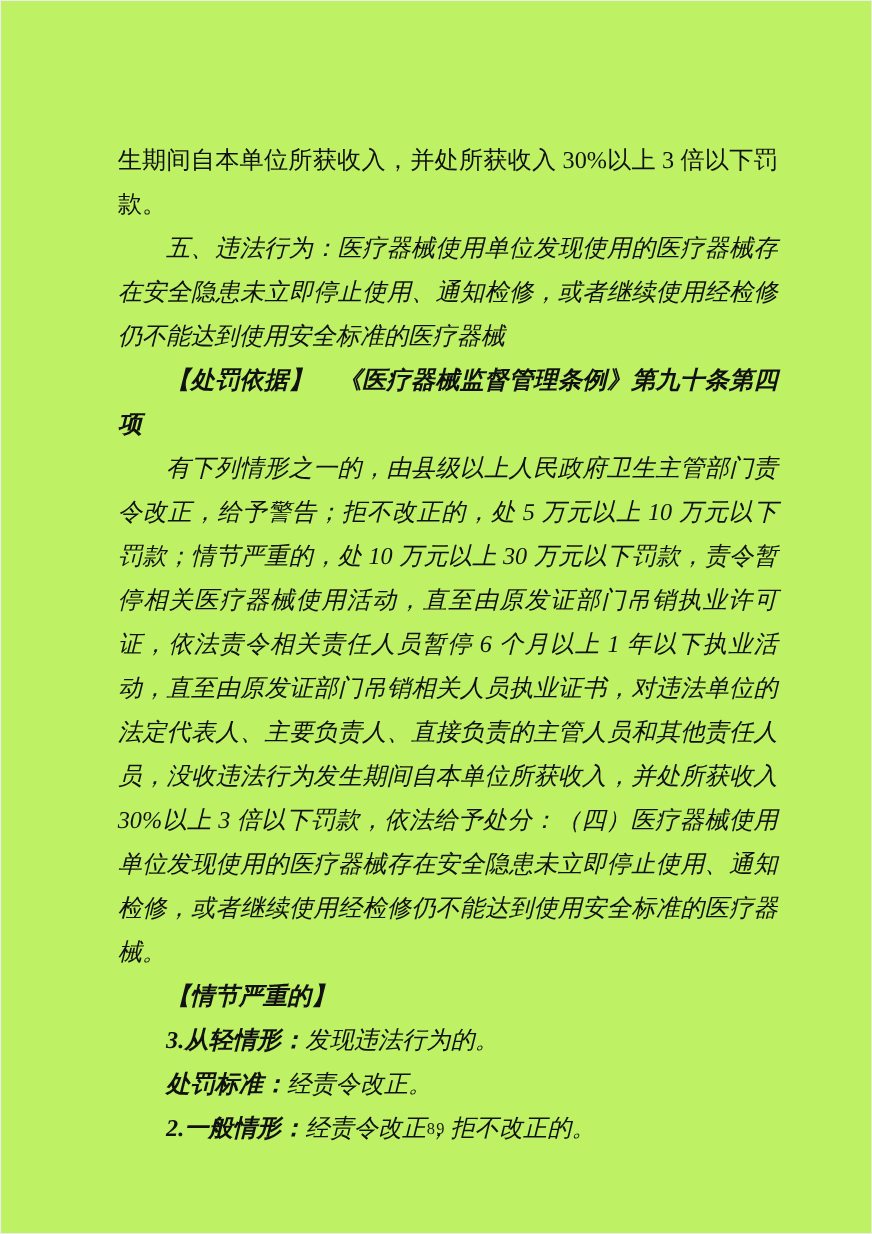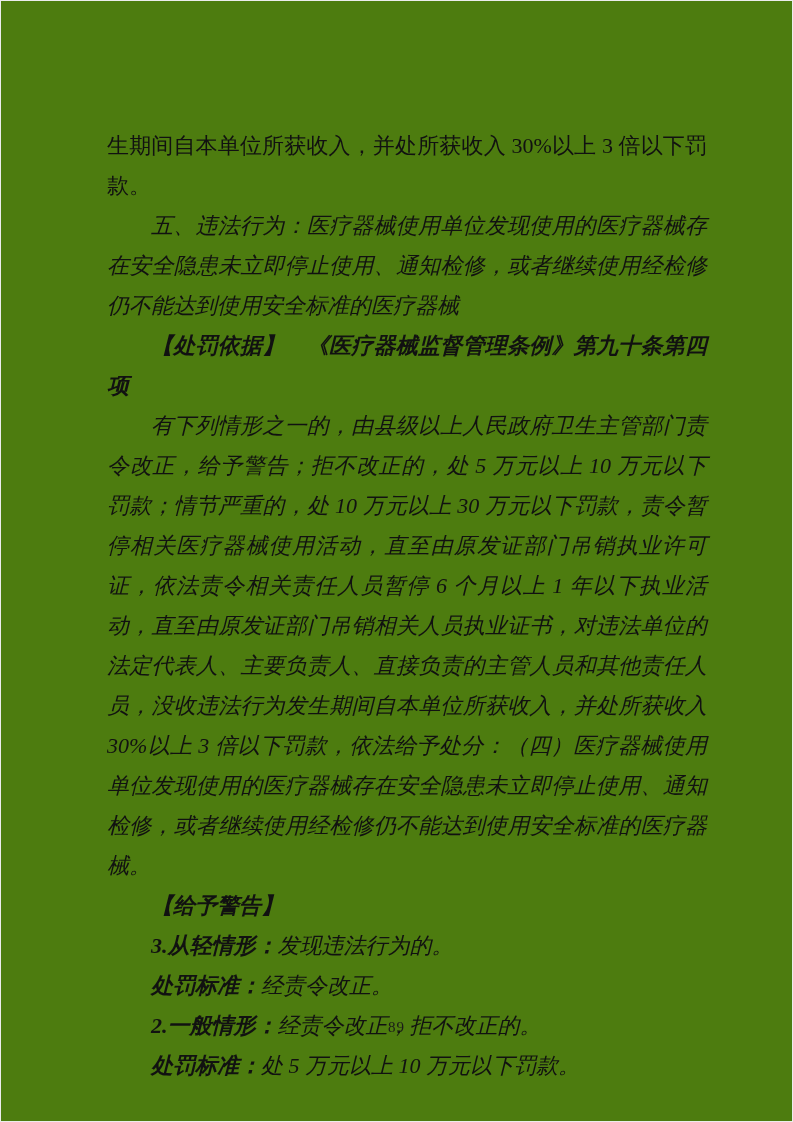--- a/index.html
+++ b/index.html
@@ -4,21 +4,21 @@
 <style>
   html, body {
     margin: 0;
     padding: 0;
     background: #ffffff;
   }
   .page {
     position: relative;
     width: 793px;
     height: 1122px;
-    background: #4d7c0f;
+    background: #bef264;
     box-shadow: inset 0 0 0 1px #ececec;
     color: #111111;
     font-family: "Liberation Serif", "DejaVu Serif", serif;
     overflow: hidden;
   }
   .content {
     position: absolute;
     left: 107px;
     top: 126px;
     width: 600px;
@@ -56,22 +56,21 @@
 </style>
 </head>
 <body>
 
 <div class="page">
   <div class="content" id="doc-body">
       <p class="para"><span class="seg-normal">生期间自本单位所获收入，并处所获收入 30%以上 3 倍以下罚款。</span></p>
       <p class="para indent"><span class="seg-normal">五、违法行为：医疗器械使用单位发现使用的医疗器械存在安全隐患未立即停止使用、通知检修，或者继续使用经检修仍不能达到使用安全标准的医疗器械</span></p>
       <p class="para indent"><span class="seg-bold">【处罚依据】　《医疗器械监督管理条例》第九十条第四项</span></p>
       <p class="para indent"><span class="seg-normal">有下列情形之一的，由县级以上人民政府卫生主管部门责令改正，给予警告；拒不改正的，处 5 万元以上 10 万元以下罚款；情节严重的，处 10 万元以上 30 万元以下罚款，责令暂停相关医疗器械使用活动，直至由原发证部门吊销执业许可证，依法责令相关责任人员暂停 6 个月以上 1 年以下执业活动，直至由原发证部门吊销相关人员执业证书，对违法单位的法定代表人、主要负责人、直接负责的主管人员和其他责任人员，没收违法行为发生期间自本单位所获收入，并处所获收入 30%以上 3 倍以下罚款，依法给予处分：（四）医疗器械使用单位发现使用的医疗器械存在安全隐患未立即停止使用、通知检修，或者继续使用经检修仍不能达到使用安全标准的医疗器械。</span></p>
-      <p class="para indent"><span class="seg-bold">【给予警告】</span></p>
+      <p class="para indent"><span class="seg-bold">【情节严重的】</span></p>
       <p class="para indent"><span class="seg-bold">3.从轻情形：</span><span class="seg-normal">发现违法行为的。</span></p>
       <p class="para indent"><span class="seg-bold">处罚标准：</span><span class="seg-normal">经责令改正。</span></p>
       <p class="para indent"><span class="seg-bold">2.一般情形：</span><span class="seg-normal">经责令改正，拒不改正的。</span></p>
-      <p class="para indent"><span class="seg-bold">处罚标准：</span><span class="seg-normal">处 5 万元以上 10 万元以下罚款。</span></p>
     </div>
   <div class="footer">
     <span class="pagenum">89</span>
   </div>
 </div>
 
 </body></html>

